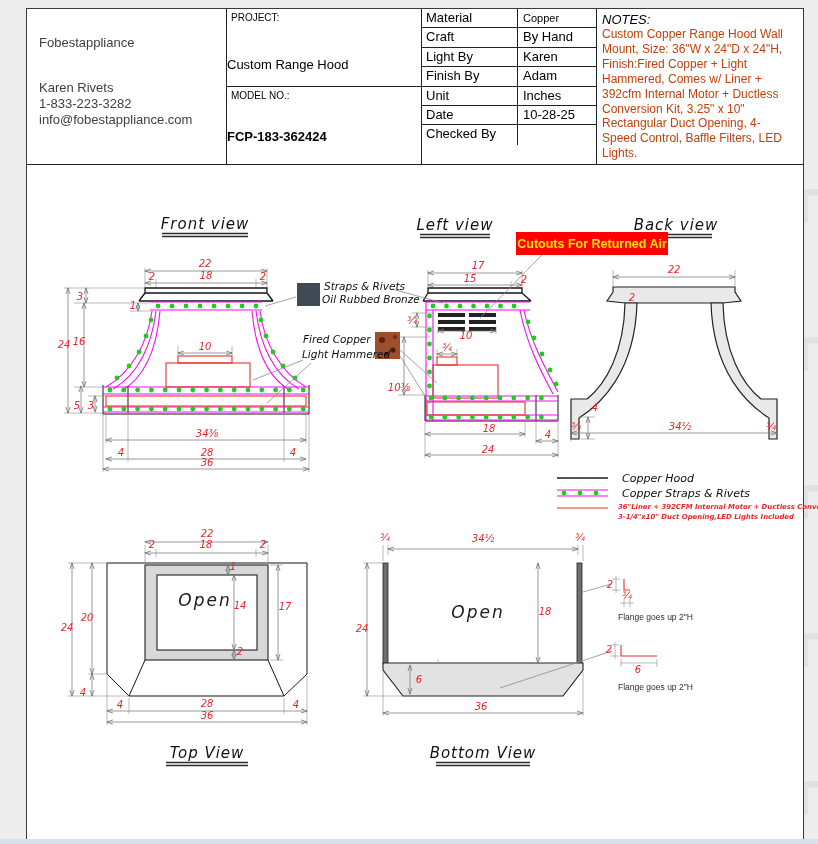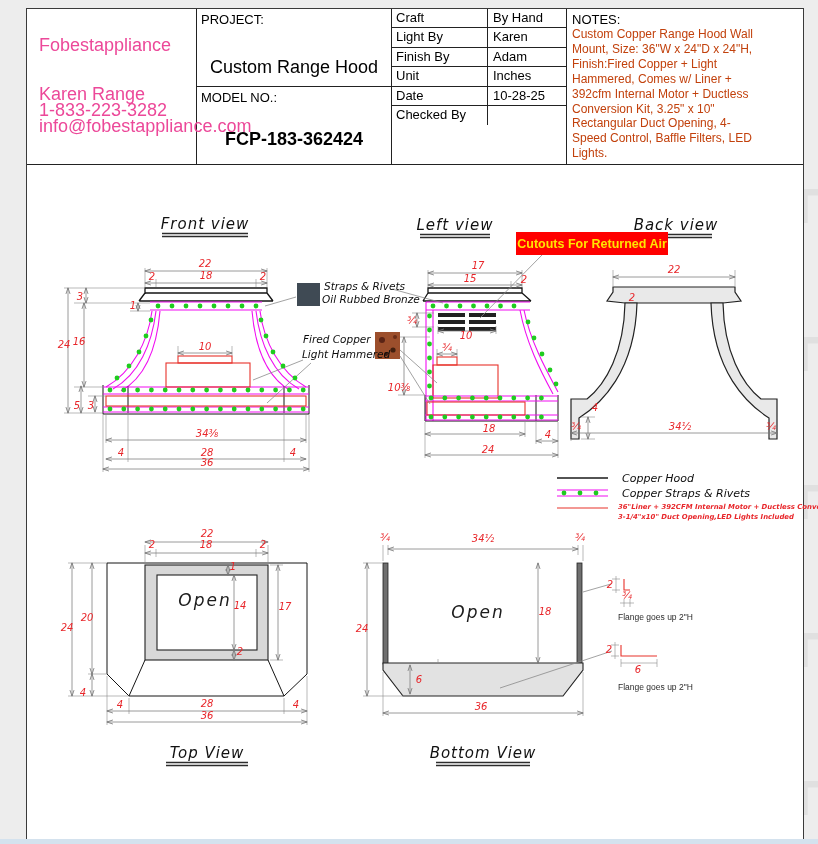--- a/index.html
+++ b/index.html
@@ -9,37 +9,37 @@
   }
   
   .sheet{
     position:absolute;left:26px;top:8px;width:776px;height:830px;
     background:#fff;border:1px solid #3a3a3a;border-bottom:2px solid #2a2a2a;
   }
   .bottom-band{position:absolute;left:0;bottom:0;width:818px;height:5px;background:#d4e2ee;}
   
   .tb{position:absolute;left:0;top:0;width:776px;height:155px;display:flex;border-bottom:1px solid #222;}
   .tb .cell{border-right:1px solid #222;box-sizing:border-box;position:relative;}
-  .c-company{width:170px;padding:26px 10px 0 12px;font-size:18px;color:#ec4899;}
+  .c-company{width:200px;padding:26px 10px 0 12px;font-size:13px;color:#404040;}
   .co-name{margin-bottom:30px;}
   .co-contact div{line-height:16px;}
   .c-project{width:195px;display:flex;flex-direction:column;}
   .pj{height:78px;border-bottom:1px solid #222;position:relative;}
-  .pj .lbl{position:absolute;left:4px;top:3px;font-size:13px;}
-  .pj .val{position:absolute;left:0;right:0;text-align:center;font-size:18px;}
+  .pj .lbl{position:absolute;left:4px;top:3px;font-size:10px;}
+  .pj .val{position:absolute;left:0;right:0;font-size:13px;}
   .pj .val.v1{top:48px;}
   .pj .val.v2{top:42px;font-weight:bold;}
   .c-spec{width:175px;display:grid;grid-template-rows:repeat(8,1fr);font-size:13px;}
   .spec-row{display:grid;grid-template-columns:95px 80px;border-bottom:1px solid #222;}
   .spec-row:last-child{border-bottom:none;}
   .spec-row .sl{padding:1px 0 0 4px;}
   .spec-row .sv{border-left:1px solid #222;padding:1px 0 0 5px;}
   .sv.small{font-size:11px;padding-top:3px;}
   .c-notes{width:192px;border-right:none !important;padding:3px 4px 0 5px;}
-  .nt-label{font-size:13px;}
+  .nt-label{font-size:13px;font-style:italic;}
   .nt-text{font-size:12px;line-height:14.9px;color:#c2410c;}
   
   .wm{position:absolute;display:flex;align-items:flex-end;pointer-events:none;}
   .wm-house{width:30px;height:37px;background:rgba(0,0,0,0.062);
     clip-path:polygon(50% 0%,100% 32%,100% 100%,0% 100%,0% 32%);margin-right:2px;}
   .wm-text{font-size:46px;font-weight:bold;letter-spacing:-2px;color:rgba(0,0,0,0.05);
     line-height:36px;font-family:"DejaVu Sans",sans-serif;}
   
   svg.draw{position:absolute;left:0;top:0;}
   .blk{stroke:#151515;stroke-width:1.3;fill:none;}
@@ -143,36 +143,40 @@
       <span class="wm-house"></span>
       <span class="wm-text">OBEST</span>
     </div>
   </div>
 
 <div class="sheet">
   <div class="tb">
     <div class="cell c-company">
       <div class="co-name">Fobestappliance</div>
       <div class="co-contact">
-        <div>Karen Range</div>
+        <div>Karen Rivets</div>
         <div>1-833-223-3282</div>
         <div>info@fobestappliance.com</div>
       </div>
     </div>
     <div class="cell c-project">
       <div class="pj">
         <div class="lbl">PROJECT:</div>
         <div class="val v1">Custom Range Hood</div>
       </div>
       <div class="pj" style="border-bottom:none;">
         <div class="lbl">MODEL NO.:</div>
         <div class="val v2">FCP-183-362424</div>
       </div>
     </div>
     <div class="cell c-spec">
+      <div class="spec-row">
+          <div class="sl">Material</div>
+          <div class="sv small">Copper</div>
+        </div>
       <div class="spec-row">
           <div class="sl">Craft</div>
           <div class="sv">By Hand</div>
         </div>
       <div class="spec-row">
           <div class="sl">Light By</div>
           <div class="sv">Karen</div>
         </div>
       <div class="spec-row">
           <div class="sl">Finish By</div>

